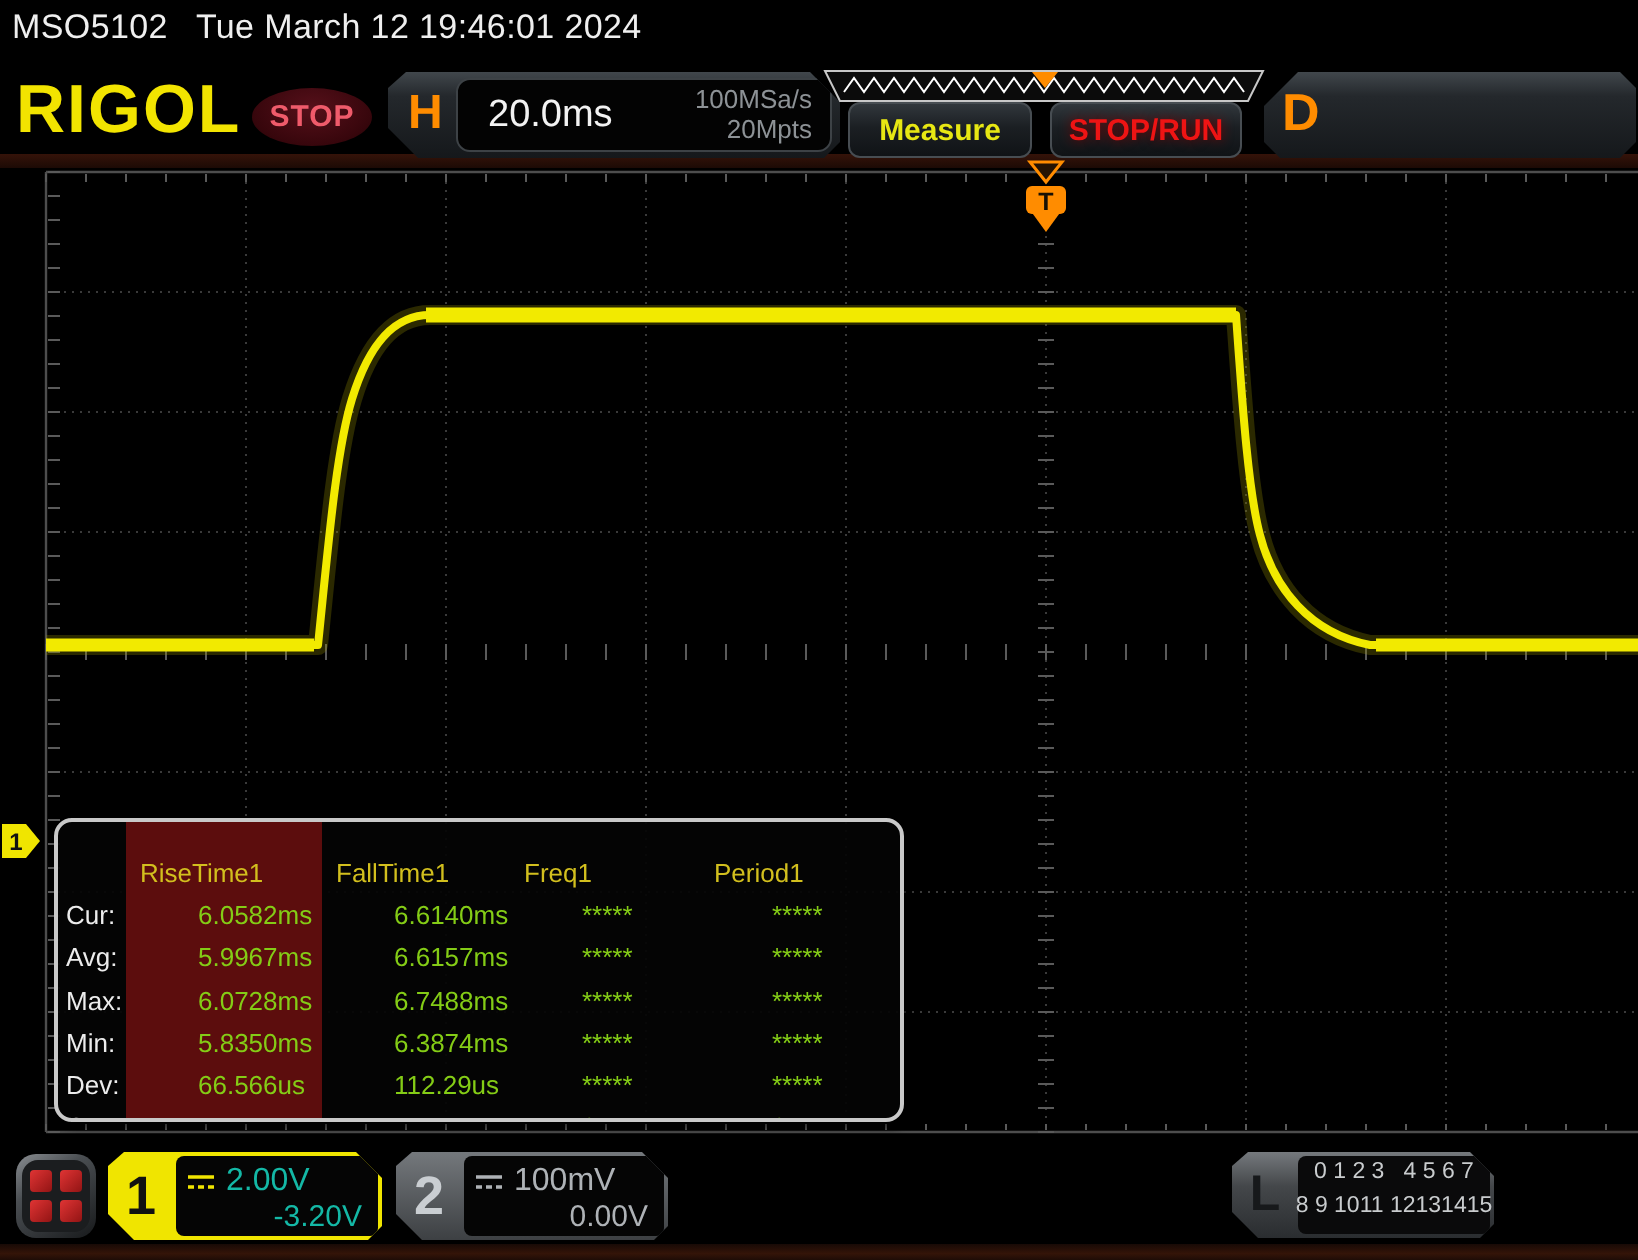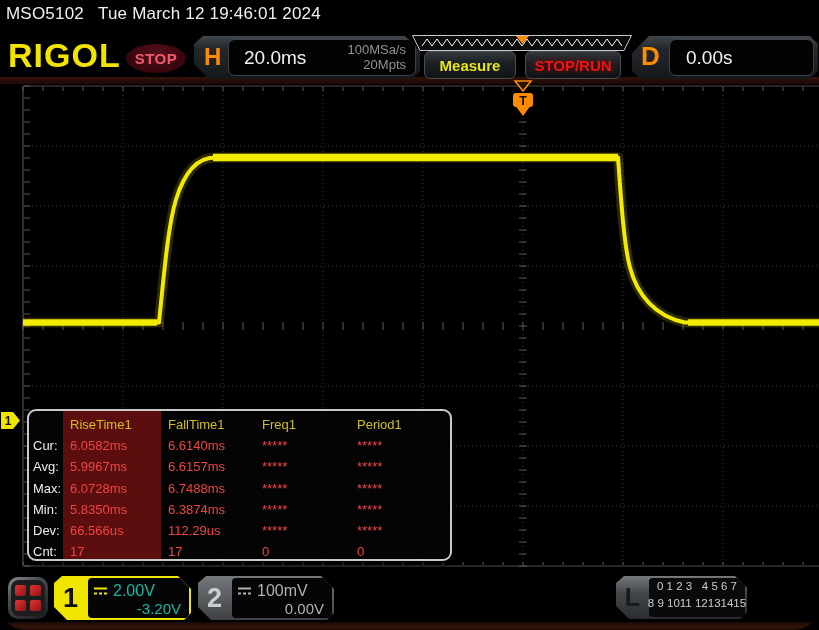--- a/index.html
+++ b/index.html
@@ -1,21 +1,20 @@
 <!DOCTYPE html>
 <html><head>
 <meta charset="utf-8">
 <style>
   * { margin:0; padding:0; box-sizing:border-box; }
   html,body { background:#000; }
   .screen {
     position:relative; width:819px; height:630px; background:#000;
     font-family:"Liberation Sans", sans-serif; overflow:hidden;
     color:#e8e8e8;
-    border-radius:25px;
   }
   
   .titlebar { position:absolute; left:6px; top:4px; font-size:17px; color:#efefef; letter-spacing:.2px; }
   .titlebar .model { margin-right:14px; }
   
   .brand {
     position:absolute; left:8px; top:36px; font-family:Liberation Sans, sans-serif;
     font-weight:bold; font-size:34px; color:#f2e400; letter-spacing:1px;
   }
   .stop-oval {
@@ -66,27 +65,27 @@
   
   .meas-panel {
     position:absolute; left:27px; top:409px; width:425px; height:152px;
     background:rgba(4,4,4,.93); border:2px solid #c9c9c9; border-radius:9px;
     overflow:hidden; box-shadow:2px 3px 4px rgba(0,0,0,.6);
   }
   .meas-red-col { position:absolute; left:34px; top:0; width:98px; height:100%; background:#5c0d0d; }
   .meas-grid {
     position:absolute; left:0; top:0; width:100%; height:100%;
     display:grid; grid-template-columns:34px 98px 94px 95px 1fr;
-    grid-template-rows:repeat(7, 21.2px); padding-top:3px;
+    grid-template-rows:repeat(7, 21.2px); padding-top:15px;
     font-size:13px;
   }
   .meas-grid > div { display:flex; align-items:center; padding-left:7px; white-space:nowrap; }
   .mhead { color:#d2bf1e; }
   .mlabel { color:#ececec; padding-left:4px !important; }
-  .mval { color:#ef4444; }
+  .mval { color:#84cc16;margin-left:29px; }
   
   .menu-icon {
     position:absolute; left:8px; top:577px; width:40px; height:42px; border-radius:10px;
     background:linear-gradient(145deg,#8a8e92 0%, #4a4e52 35%, #17191b 100%);
   }
   .menu-icon .panel { position:absolute; inset:3px; background:#1b1d1f; border-radius:8px; }
   .menu-icon .dots {
     position:absolute; inset:0; display:grid; grid-template-columns:11px 11px;
     grid-template-rows:11px 11px; gap:4px; place-content:center;
   }
@@ -155,23 +154,20 @@
 
   <div class="hbtn measure-btn">
     <span>Measure</span>
   </div>
   <div class="hbtn stoprun-btn">
     <span>STOP/RUN</span>
   </div>
 
   <div class="dgroup chamfer-tl">
     <span class="dletter">D</span>
-    <div class="inner-black">
-      <span class="delayval">0.00s</span>
-    </div>
   </div>
 
   <svg id="gridsvg" class="gridsvg" width="819" height="630" viewBox="0 0 819 630">
     <g id="gridlines">
         <line x1="123" y1="87" x2="123" y2="565" stroke="#3a3a3a" stroke-width="1" stroke-dasharray="1 3"></line>
         <line x1="223" y1="87" x2="223" y2="565" stroke="#3a3a3a" stroke-width="1" stroke-dasharray="1 3"></line>
         <line x1="323" y1="87" x2="323" y2="565" stroke="#3a3a3a" stroke-width="1" stroke-dasharray="1 3"></line>
         <line x1="423" y1="87" x2="423" y2="565" stroke="#3a3a3a" stroke-width="1" stroke-dasharray="1 3"></line>
         <line x1="623" y1="87" x2="623" y2="565" stroke="#3a3a3a" stroke-width="1" stroke-dasharray="1 3"></line>
         <line x1="723" y1="87" x2="723" y2="565" stroke="#3a3a3a" stroke-width="1" stroke-dasharray="1 3"></line>

